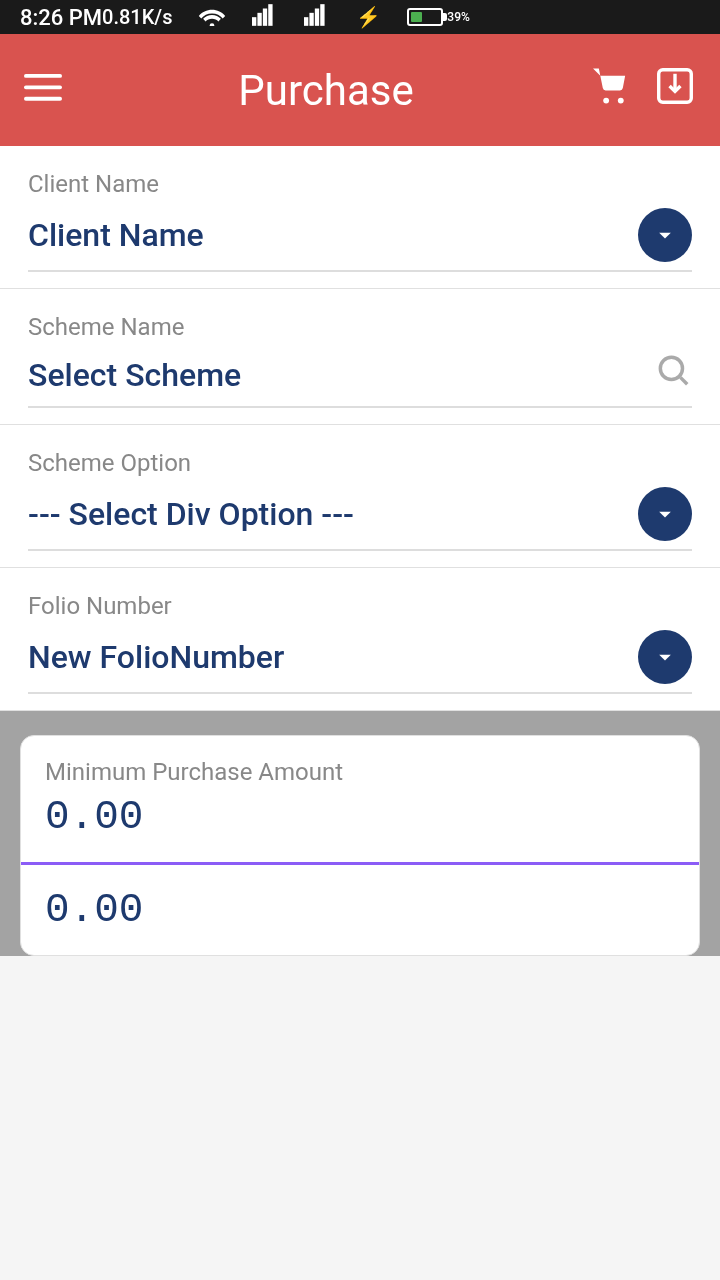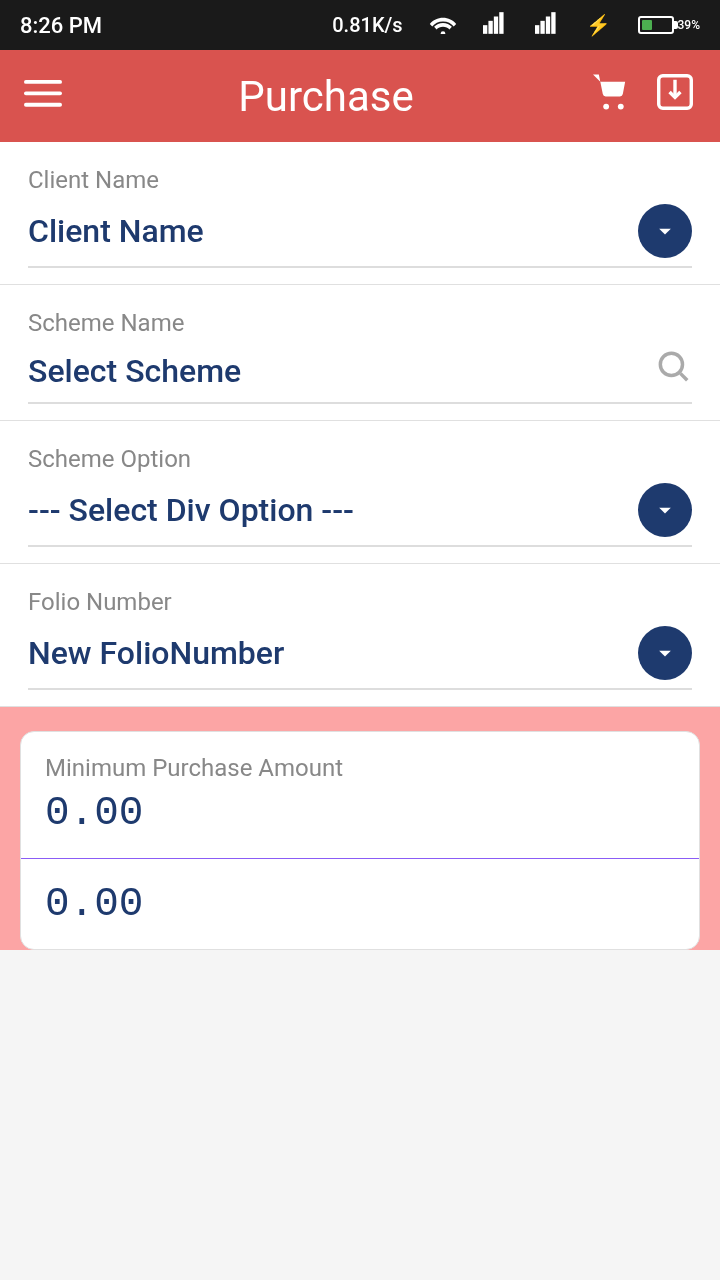--- a/index.html
+++ b/index.html
@@ -9,24 +9,24 @@
       background: #f5f5f5;
       width: 720px;
       min-height: 1280px;
       overflow-x: hidden;
     }
 
     
     .status-bar {
       background: #1a1a1a;
       color: #fff;
-      height: 50px;
+      height: 34px;
       display: flex;
       align-items: center;
-      justify-content: space-between;
+      justify-content: flex-start;
       padding: 0 20px;
       font-size: 22px;
       font-weight: 500;
     }
     .status-left { display: flex; align-items: center; gap: 8px; }
     .status-right { display: flex; align-items: center; gap: 26px; font-size: 20px; }
     .battery-container { display: flex; align-items: center; gap: 4px; }
     .battery-icon {
       width: 36px; height: 18px;
       border: 2px solid #fff;
@@ -49,21 +49,21 @@
     .battery-fill {
       background: #4caf50;
       height: 100%;
       width: 39%;
       border-radius: 1px;
     }
 
     
     .app-bar {
       background: #d9534f;
-      height: 92px;
+      height: 112px;
       display: flex;
       align-items: center;
       padding: 0 24px;
       gap: 20px;
     }
     .app-bar-title {
       color: #fff;
       font-size: 42px;
       font-weight: 400;
       flex: 1;
@@ -71,21 +71,21 @@
     }
     .app-bar-icon {
       color: #fff;
       font-size: 38px;
       cursor: pointer;
     }
     .hamburger-icon { font-size: 34px; }
 
     
     .content {
-      background: #fca5a5;
+      background: #a3a3a3;
       padding: 0;
     }
 
     
     .field-section {
       padding: 24px 28px 16px 28px;
       border-bottom: 1px solid #e0e0e0;
       background: #fff;
     }
     .field-label {
@@ -123,21 +123,21 @@
     
     .info-card {
       margin: 24px 20px;
       border: 1px solid #e0e0e0;
       border-radius: 14px;
       overflow: hidden;
       background: #fff;
     }
     .info-card-row {
       padding: 22px 24px;
-      border-bottom: 1px solid #8b5cf6;
+      border-bottom: 3px solid #8b5cf6;
     }
     .info-card-row:last-child { border-bottom: none; }
     .info-card-label {
       font-size: 24px;
       color: #888;
       margin-bottom: 8px;
     }
     .info-card-value {
       font-size: 41px;
       color: #1e3a6e;

